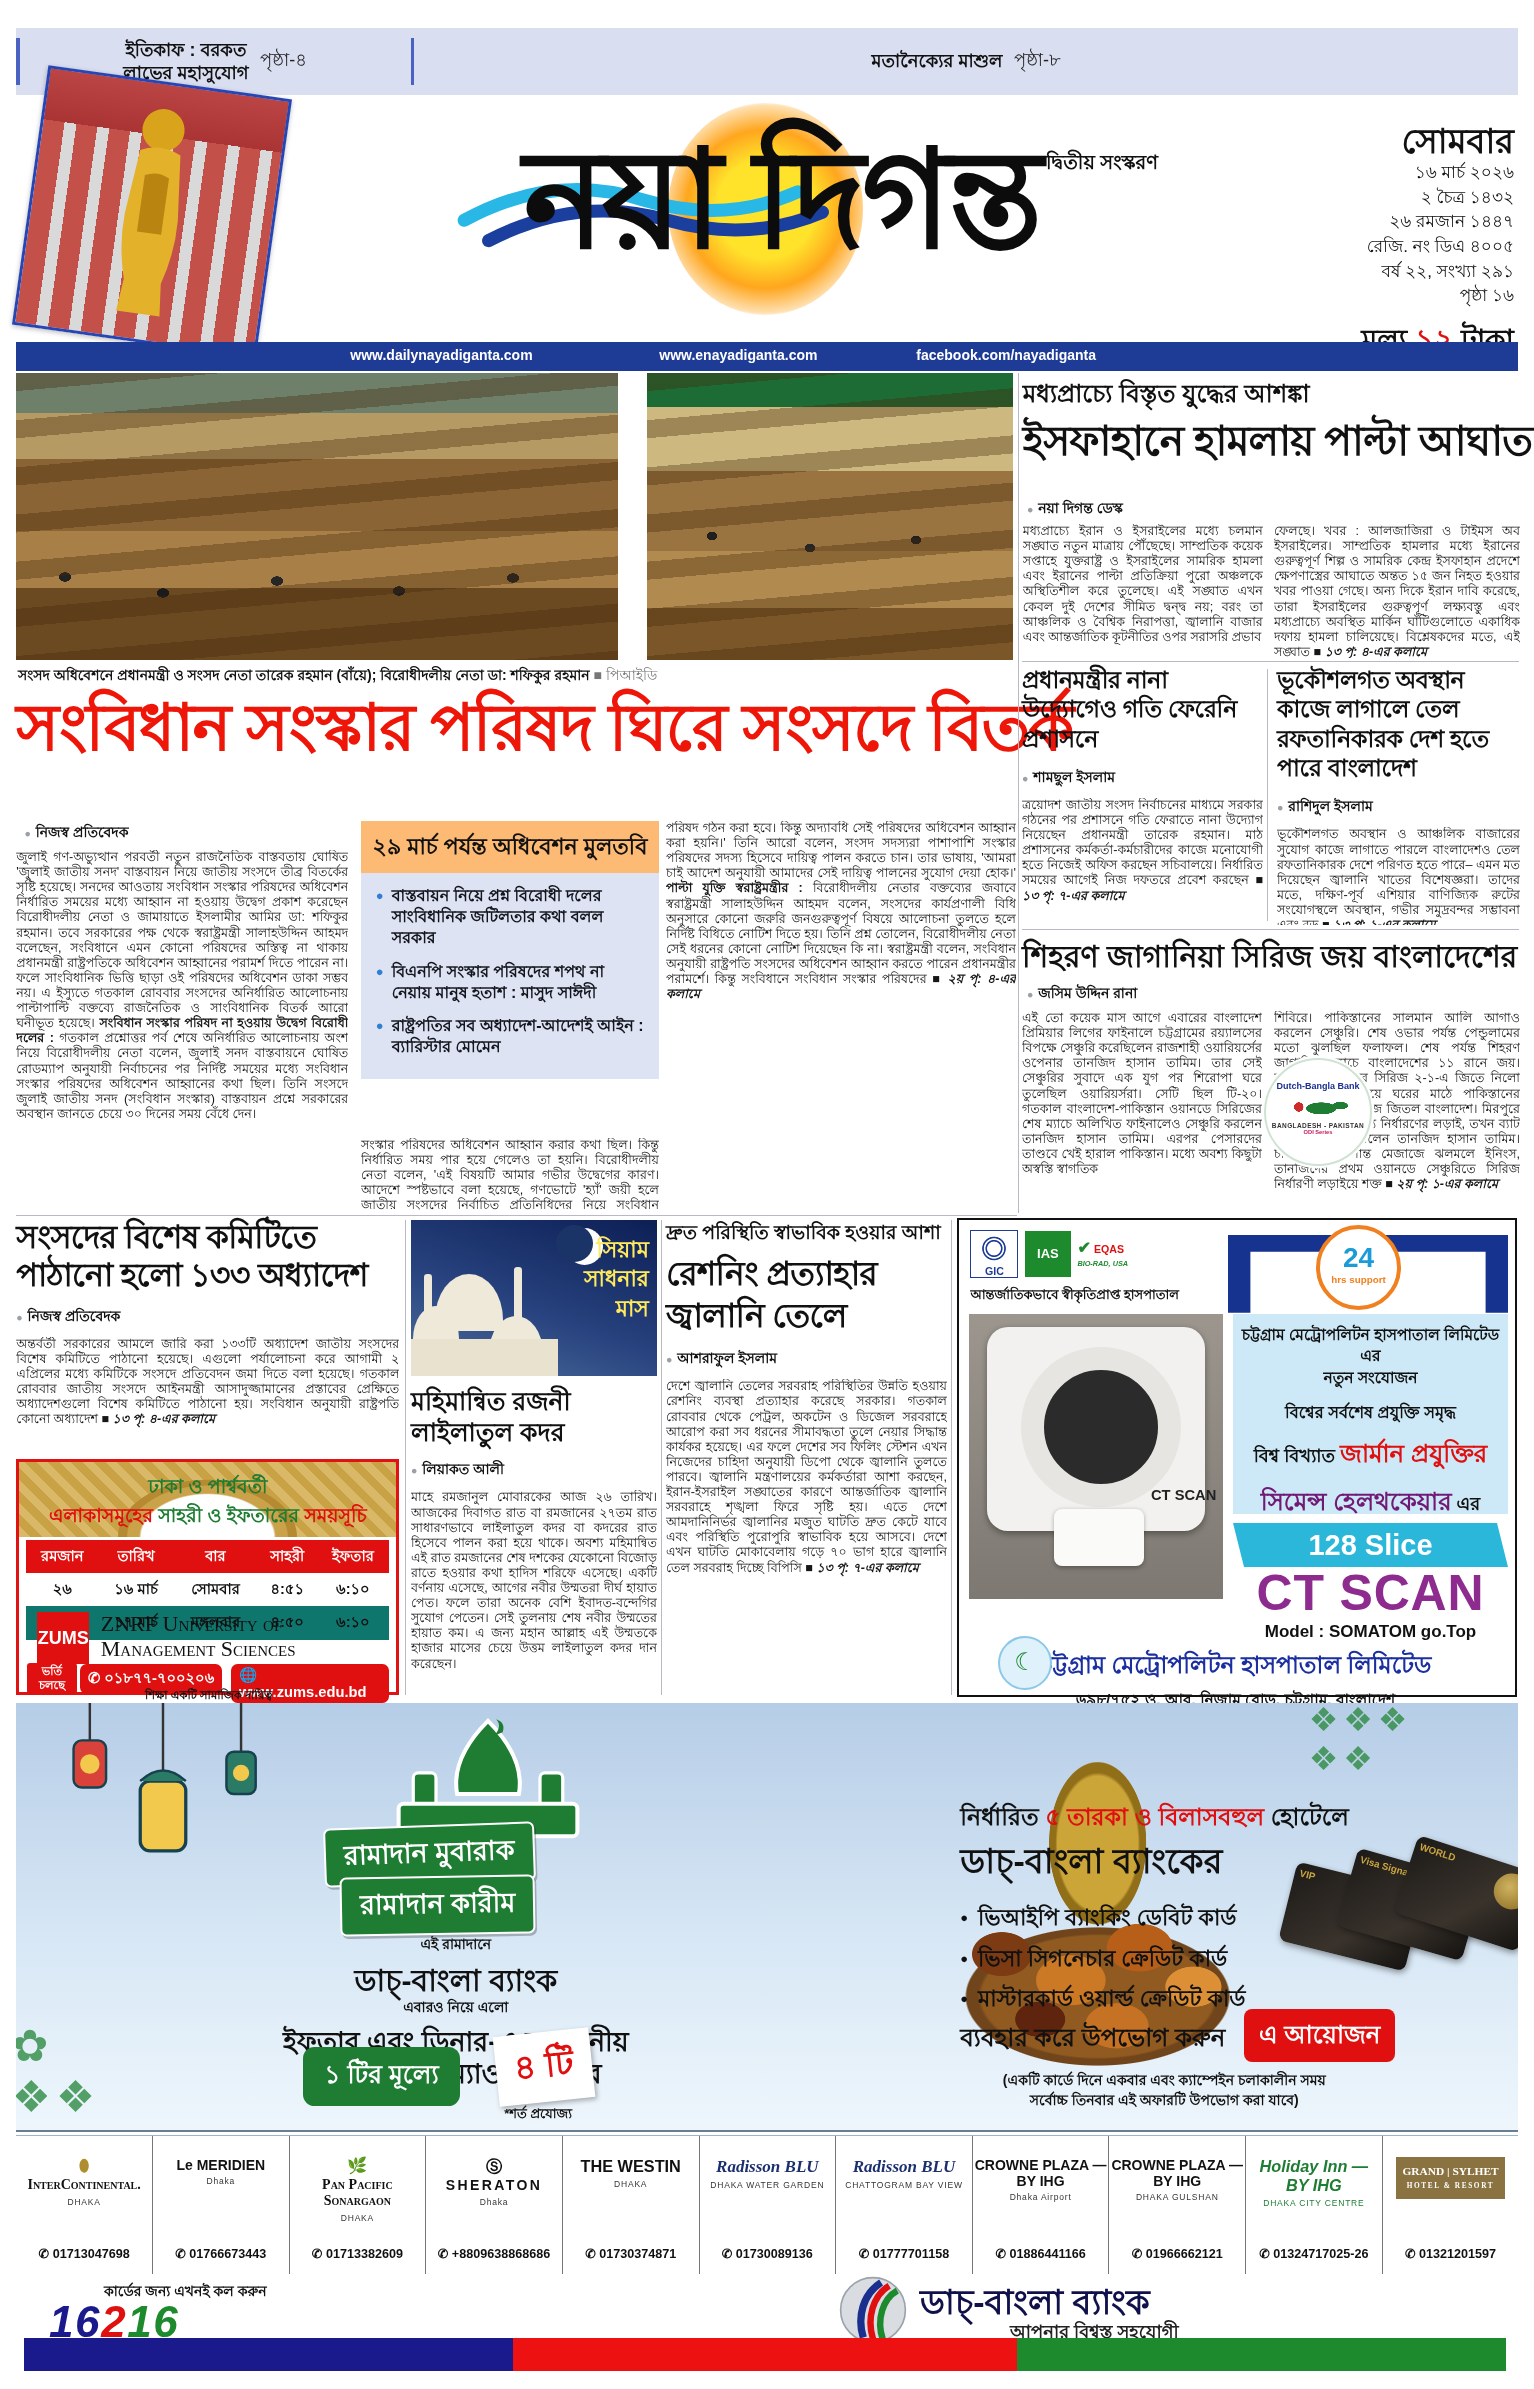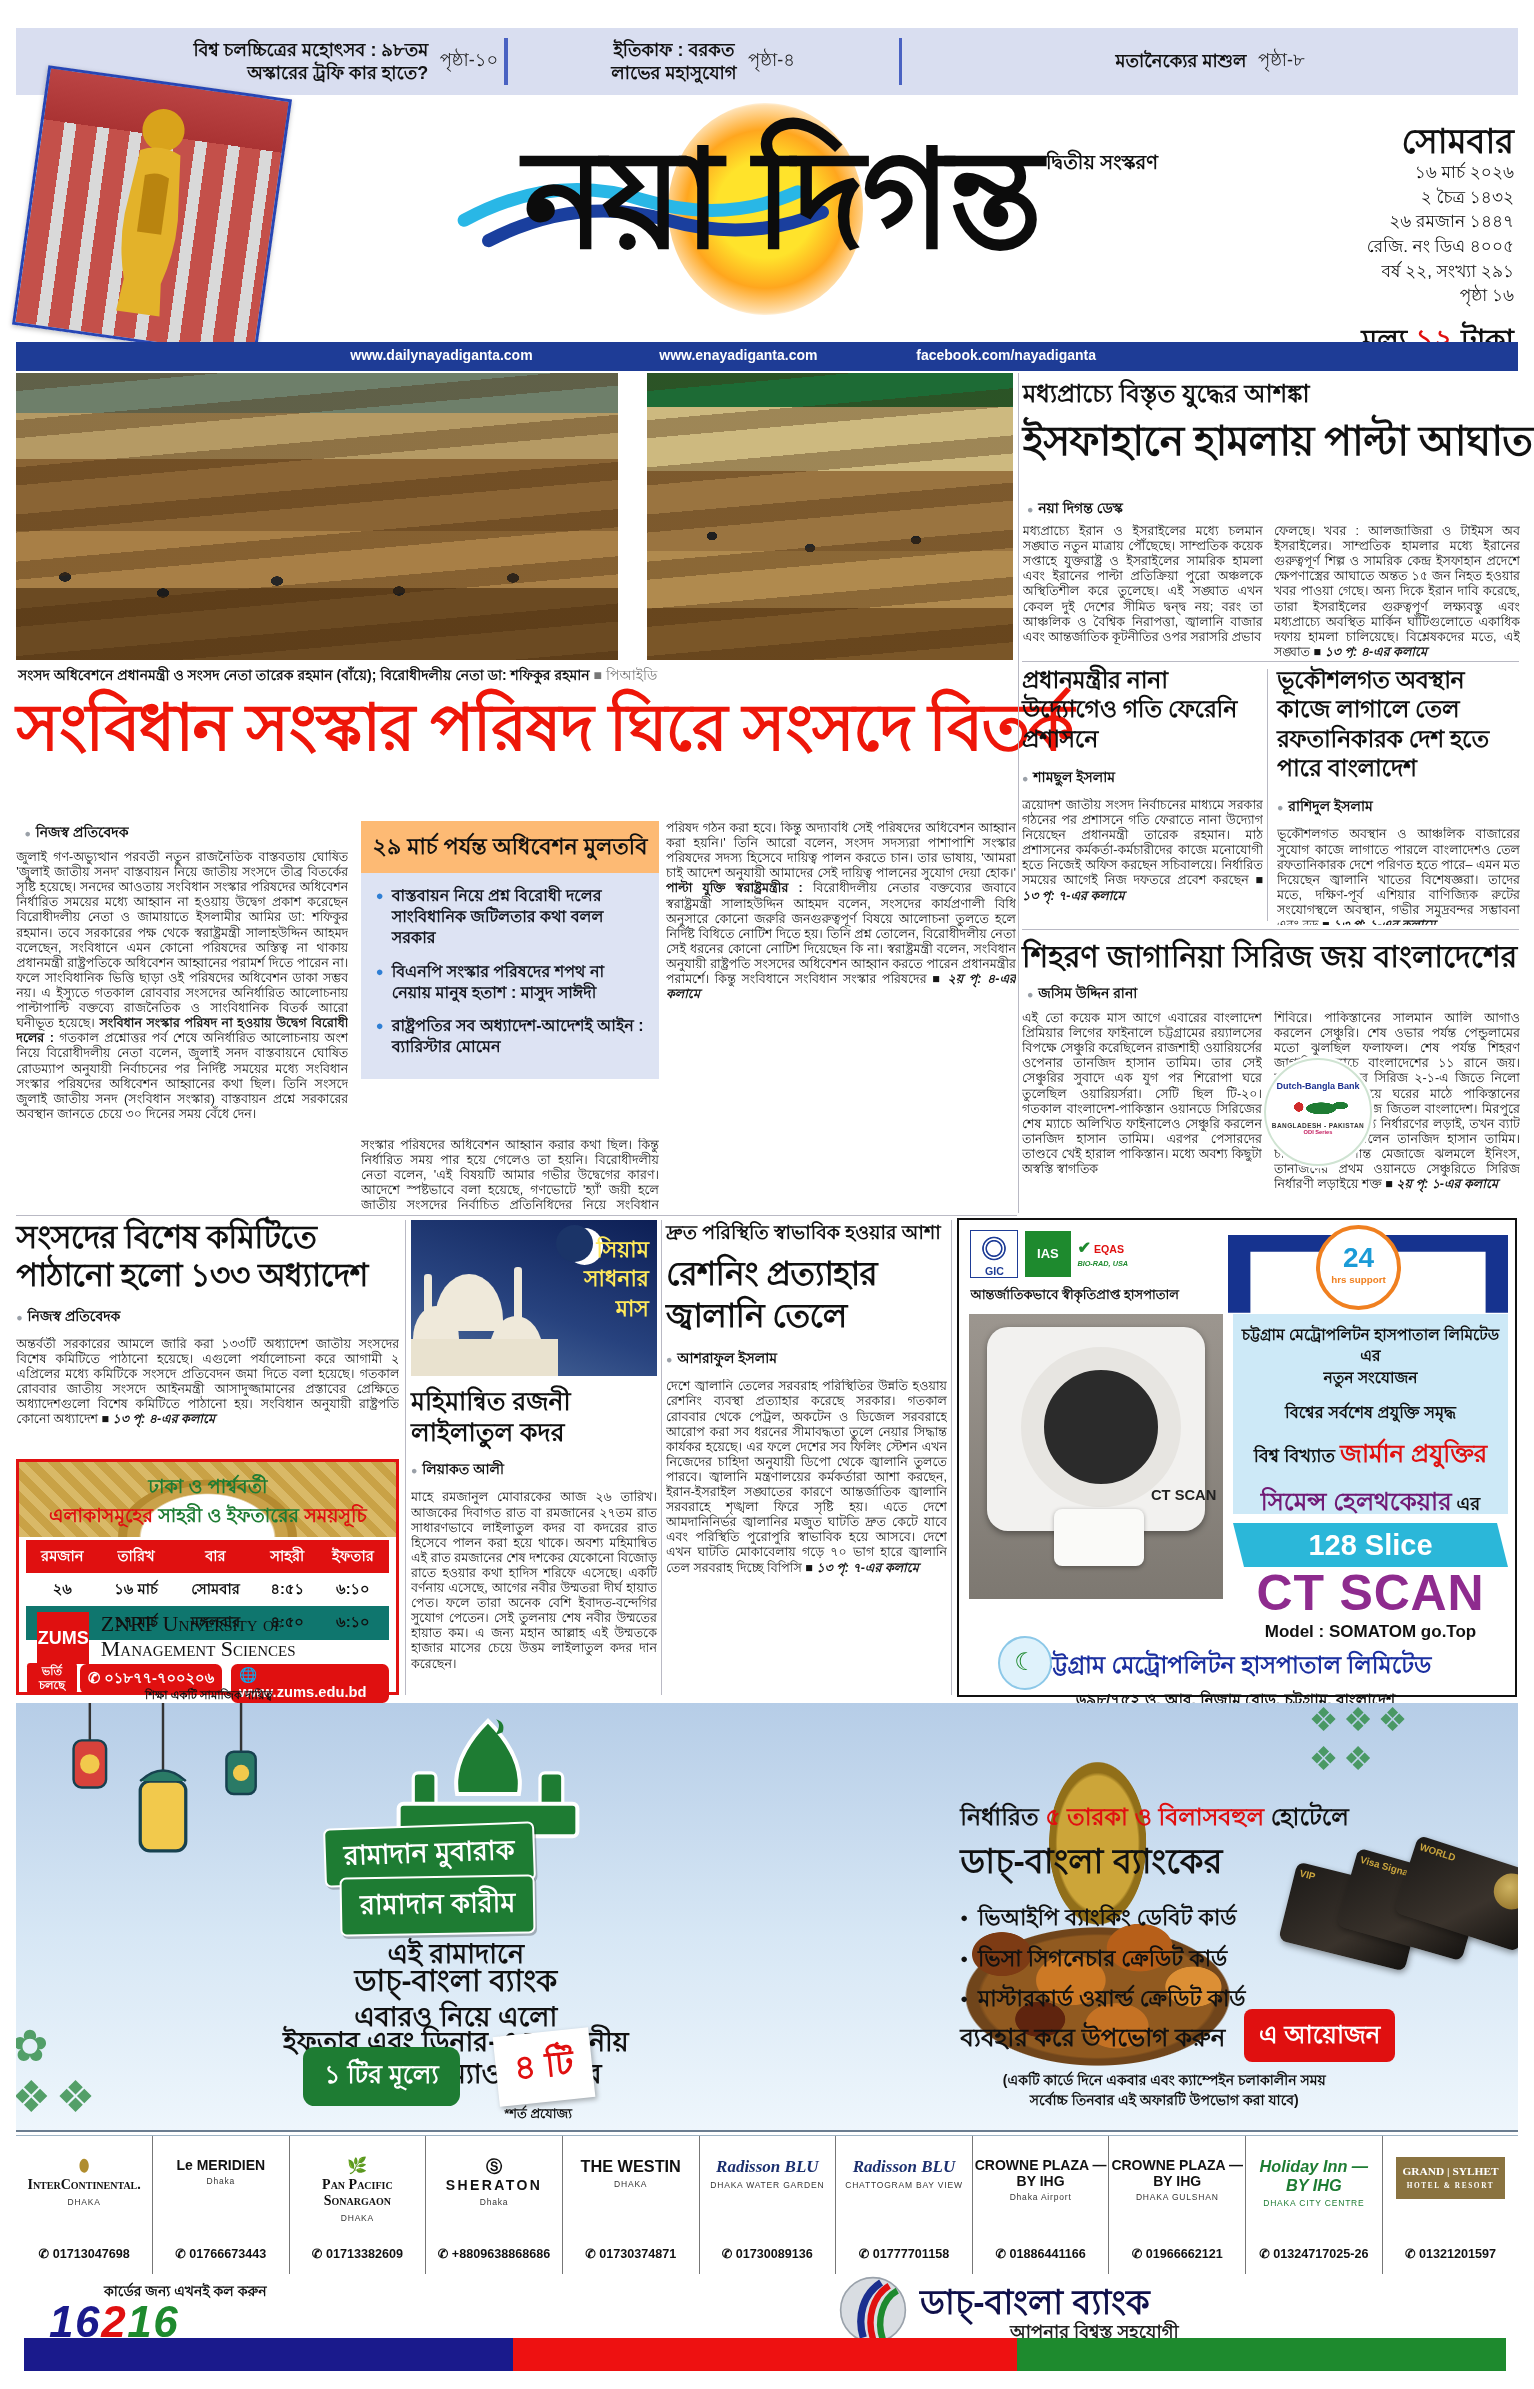--- a/index.html
+++ b/index.html
@@ -152,21 +152,21 @@
   .zums .adm{position:absolute;left:1.6px;top:54px;width:46px;background:#e01010;color:#fff;font-size:11.4px;font-weight:bold;text-align:center;line-height:1.15;padding:2.4px 1.6px;border-radius:3.3px;}
   .zpill{position:absolute;top:55px;background:#e01010;color:#fff;font-size:14.7px;font-weight:bold;padding:2.4px 8.1px;border-radius:6.5px;}
   .zums .tag{position:absolute;left:57px;top:78px;width:252px;text-align:center;font-size:11.4px;font-weight:bold;}
 
   
   .promo{left:16.3px;top:1703px;width:1502px;height:427px;background:linear-gradient(180deg,#b6cde7,#d7e7f5 55%,#eef6fc);overflow:hidden;border-bottom:2.4px solid #6b7d90;}
   .lantern{position:absolute;top:0;}
   .pmosque{position:absolute;left:350px;top:13px;}
   .pbadge{position:absolute;background:#1e7c33;color:#fff;font-size:27px;font-weight:900;padding:4.9px 18px;border:2.4px solid #fff;border-radius:6.5px;box-shadow:1.6px 2.4px 0 rgba(0,0,0,.25);white-space:nowrap;}
   .pline{position:absolute;left:244px;width:391px;text-align:center;}
-  .pl1{font-size:27px;font-weight:bold;text-align:center;}
+  .pl1{font-size:14px;font-weight:bold;text-align:center;}
   .pl2{font-size:30px;font-weight:900;}
   .pl3{font-size:27px;font-weight:900;}
   .price-pill{position:absolute;left:287px;top:344px;background:#1e7c33;color:#fff;font-size:25px;font-weight:900;padding:8.1px 21px;border-radius:11.4px;}
   .price-card{position:absolute;left:480px;top:329px;background:#fff;color:#e01010;font-size:34px;font-weight:900;padding:6.5px 18px;transform:rotate(-6deg);box-shadow:1.6px 2.4px 4.9px rgba(0,0,0,.3);}
   .terms{position:absolute;left:488px;top:401px;font-size:13px;font-weight:bold;}
   .food{position:absolute;left:871px;top:49px;width:383px;height:326px;background:
      radial-gradient(49px 36px at 30% 62%,#7a3c16 0 60%,transparent 62%),
      radial-gradient(57px 41px at 48% 70%,#c97a2a 0 60%,transparent 62%),
      radial-gradient(54px 39px at 66% 60%,#b3601d 0 60%,transparent 62%),
      radial-gradient(46px 33px at 80% 72%,#d98f3a 0 60%,transparent 62%),
@@ -213,24 +213,20 @@
   .tricolor{left:24.4px;top:2338px;width:1482px;height:33px;display:flex;}
   .tricolor div{height:100%;}
   .tc1{width:33%;background:#1a1a8c;} .tc2{width:34%;background:#ee1111;} .tc3{width:33%;background:#1e8a2e;}
 </style>
 </head>
 <body>
 
 <div class="page">
 
   <div class="abs teasers">
-    <div class="teaser t1">
-      <div class="ttext"><span>বিশ্ব চলচ্চিত্রের মহোৎসব : ৯৮তম</span><br><span>অস্কারের ট্রফি কার হাতে?</span></div>
-      <div class="tpage">পৃষ্ঠা-১০</div>
-    </div>
     <div class="tsep"></div>
     <div class="teaser t2">
       <div class="ttext"><span>ইতিকাফ : বরকত</span><br><span>লাভের মহাসুযোগ</span></div>
       <div class="tpage">পৃষ্ঠা-৪</div>
     </div>
     <div class="tsep"></div>
     <div class="teaser t3">
       <div class="ttext"><span>মতানৈক্যের মাশুল</span></div>
       <div class="tpage">পৃষ্ঠা-৮</div>
     </div>

